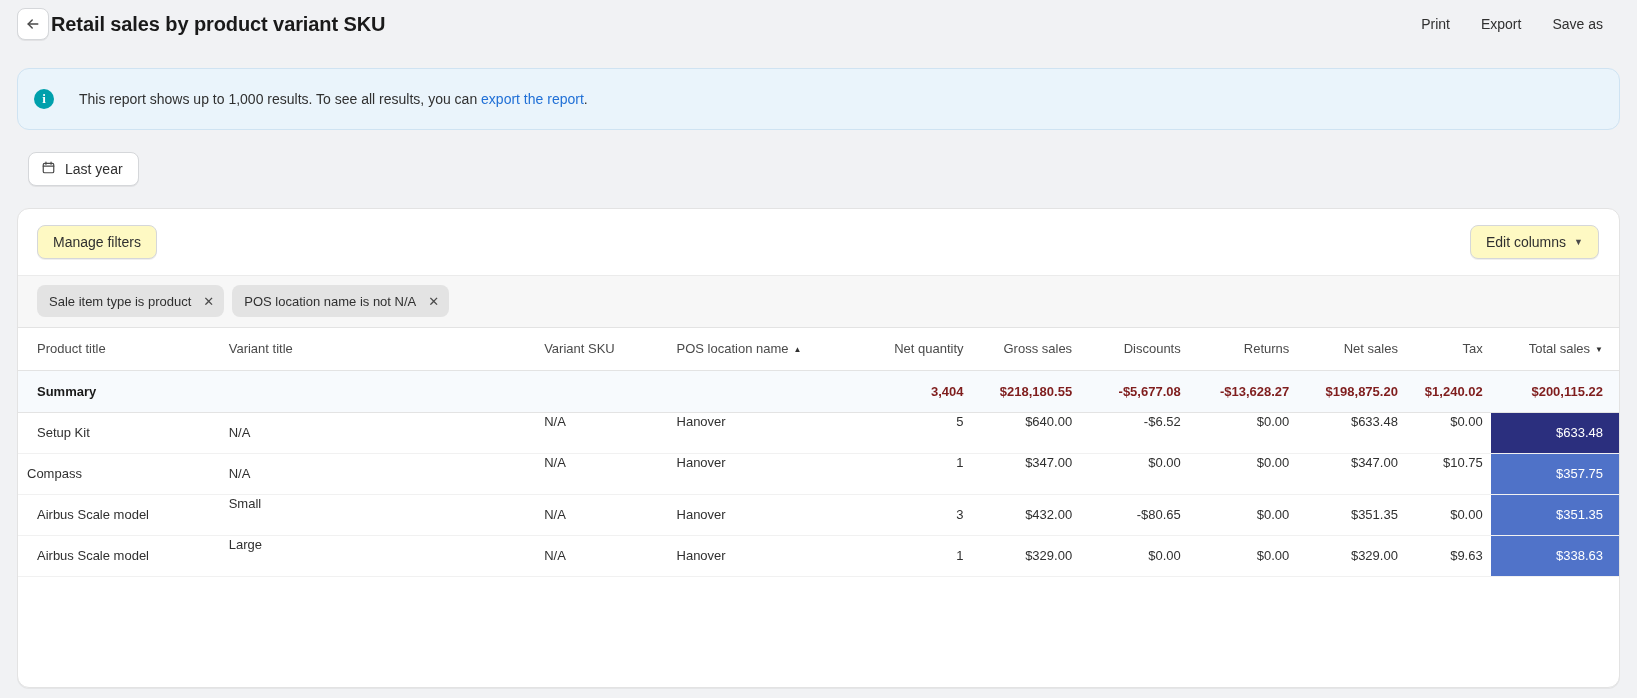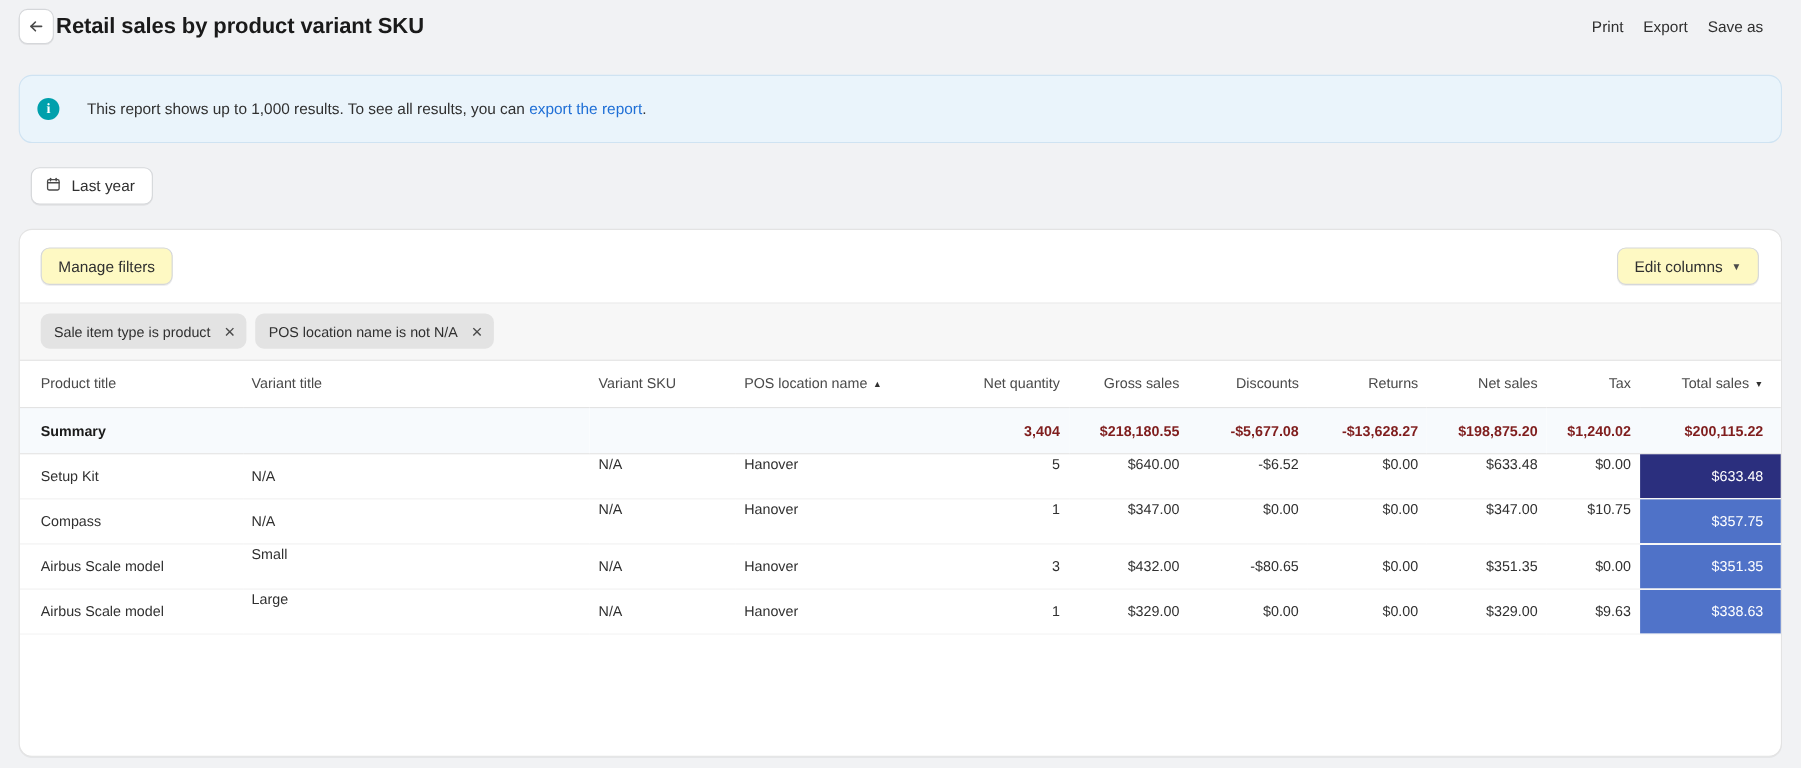--- a/index.html
+++ b/index.html
@@ -33,21 +33,21 @@
   .back-btn svg { display: block; }
   .page-title {
     margin-left: 2px;
     font-size: 20px;
     font-weight: 600;
     color: #1a1a1a;
     letter-spacing: -0.1px;
     white-space: nowrap;
   }
   .topbar-spacer { flex: 1; }
-  .topbar-actions { display: flex; align-items: center; gap: 14px; }
+  .topbar-actions { display: flex; align-items: center; gap: 27px; }
   .topbar-action {
     font-size: 14px;
     color: #303030;
     background: none; border: none;
     cursor: pointer;
     padding: 4px 2px;
     white-space: nowrap;
     font-family: inherit;
   }
 
@@ -351,21 +351,21 @@
             <td class="num cell-shift-up">5</td>
             <td class="num cell-shift-up">$640.00</td>
             <td class="num cell-shift-up">-$6.52</td>
             <td class="num cell-shift-up">$0.00</td>
             <td class="num cell-shift-up">$633.48</td>
             <td class="num cell-shift-up">$0.00</td>
             <td class="total-cell" style="background-color: rgb(43, 47, 126);">$633.48</td>
           </tr>
 
           <tr class="data-row">
-            <td style="padding-left:19px">Compass</td>
+            <td style="padding-left:9px">Compass</td>
             <td>N/A</td>
             <td class="cell-shift-up">N/A</td>
             <td class="cell-shift-up">Hanover</td>
             <td class="num cell-shift-up">1</td>
             <td class="num cell-shift-up">$347.00</td>
             <td class="num cell-shift-up">$0.00</td>
             <td class="num cell-shift-up">$0.00</td>
             <td class="num cell-shift-up">$347.00</td>
             <td class="num cell-shift-up">$10.75</td>
             <td class="total-cell" style="background-color: rgb(79, 114, 200);">$357.75</td>

